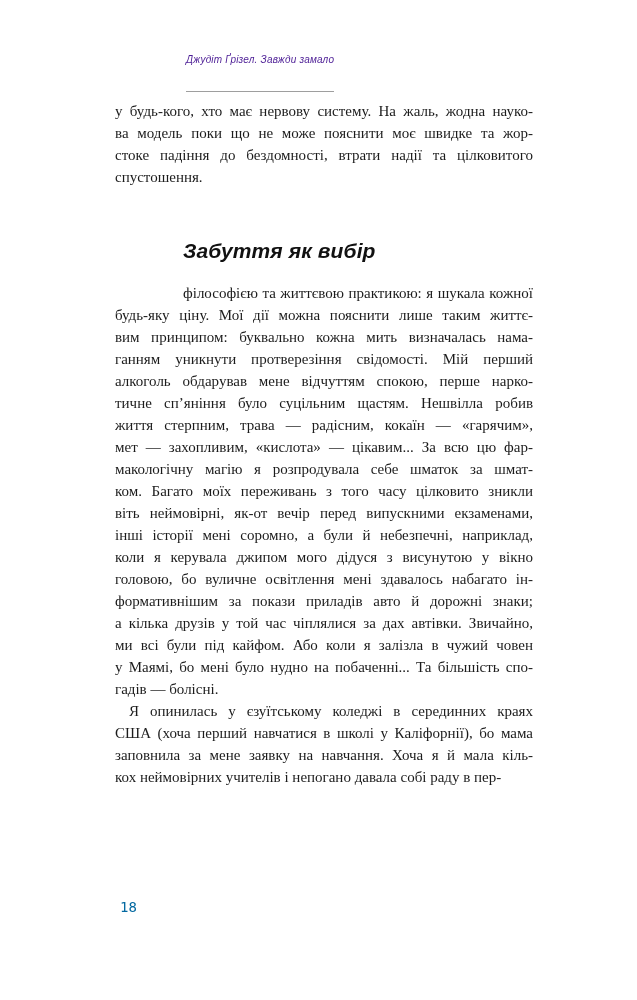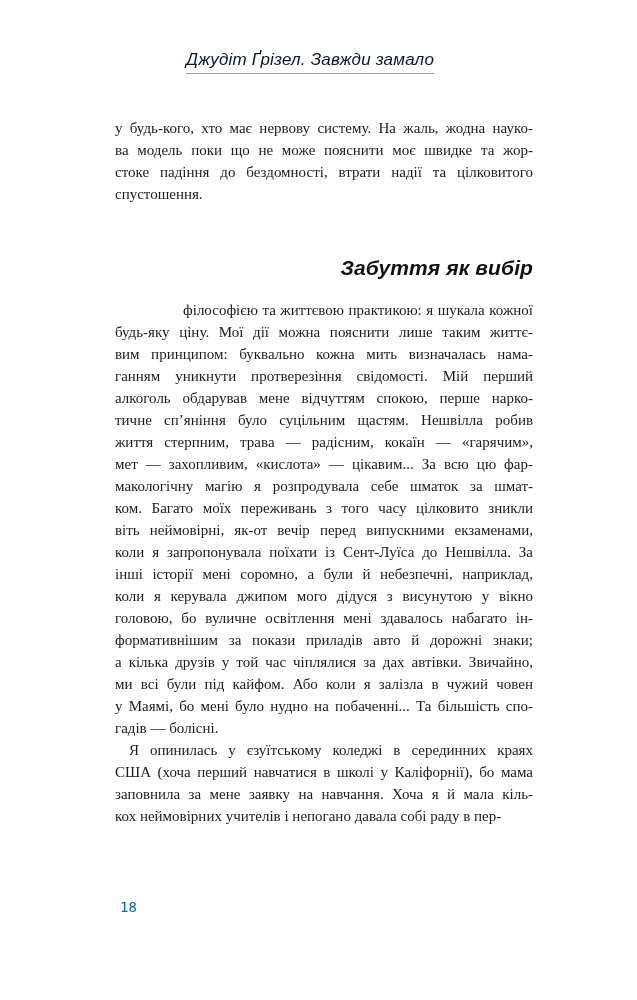--- a/index.html
+++ b/index.html
@@ -11,31 +11,31 @@
     font-family: "Liberation Serif", serif;
     color: #1c1c1c;
     overflow: hidden;
   }
   .running-head {
     position: absolute;
     left: 186px;
     top: 51px;
     font-family: "Liberation Sans", sans-serif;
     font-style: italic;
-    font-size: 17px;
+    font-size: 10px;
     line-height: 17px;
-    color: #0f172a;
-    padding-bottom: 5px;
+    color: #4c1d95;
+    padding-bottom: 23px;
     border-bottom: 1px solid #9e9e9e;
     letter-spacing: 0.2px;
   }
   .body-col {
     position: absolute;
     left: 115px;
-    top: 117px;
+    top: 100px;
     width: 418px;
   }
   .para {
     font-size: 15px;
     line-height: 22px;
     margin: 0;
   }
   .line {
     text-align: justify;
     text-align-last: justify;
@@ -50,21 +50,20 @@
   .para.indent-sm .line:first-child { padding-left: 14px; }
   .section-heading {
     font-family: "Liberation Sans", sans-serif;
     font-style: italic;
     font-weight: bold;
     font-size: 21px;
     line-height: 26px;
     color: #111111;
     margin: 50px 0 18px 68px;
     letter-spacing: 0.1px;
-    text-align: right;
   }
   .page-number {
     position: absolute;
     left: 120px;
     top: 899px;
     font-family: "DejaVu Sans Mono", monospace;
     font-size: 14px;
     color: #0369a1;
   }
 </style>
@@ -91,21 +90,20 @@
         <div class="line">будь-яку ціну. Мої дії можна пояснити лише таким життє-</div>
         <div class="line">вим принципом: буквально кожна мить визначалась нама-</div>
         <div class="line">ганням уникнути протверезіння свідомості. Мій перший</div>
         <div class="line">алкоголь обдарував мене відчуттям спокою, перше нарко-</div>
         <div class="line">тичне сп’яніння було суцільним щастям. Нешвілла робив</div>
         <div class="line">життя стерпним, трава — радісним, кокаїн — «гарячим»,</div>
         <div class="line">мет — захопливим, «кислота» — цікавим... За всю цю фар-</div>
         <div class="line">макологічну магію я розпродувала себе шматок за шмат-</div>
         <div class="line">ком. Багато моїх переживань з того часу цілковито зникли</div>
         <div class="line">віть неймовірні, як-от вечір перед випускними екзаменами,</div>
-        <div class="line">коли я запропонувала поїхати із Сент-Луїса до Нешвілла. За</div>
         <div class="line">інші історії мені соромно, а були й небезпечні, наприклад,</div>
         <div class="line">коли я керувала джипом мого дідуся з висунутою у вікно</div>
         <div class="line">головою, бо вуличне освітлення мені здавалось набагато ін-</div>
         <div class="line">формативнішим за покази приладів авто й дорожні знаки;</div>
         <div class="line">а кілька друзів у той час чіплялися за дах автівки. Звичайно,</div>
         <div class="line">ми всі були під кайфом. Або коли я залізла в чужий човен</div>
         <div class="line">у Маямі, бо мені було нудно на побаченні... Та більшість спо-</div>
         <div class="line last">гадів — болісні.</div>
       </div>
 

